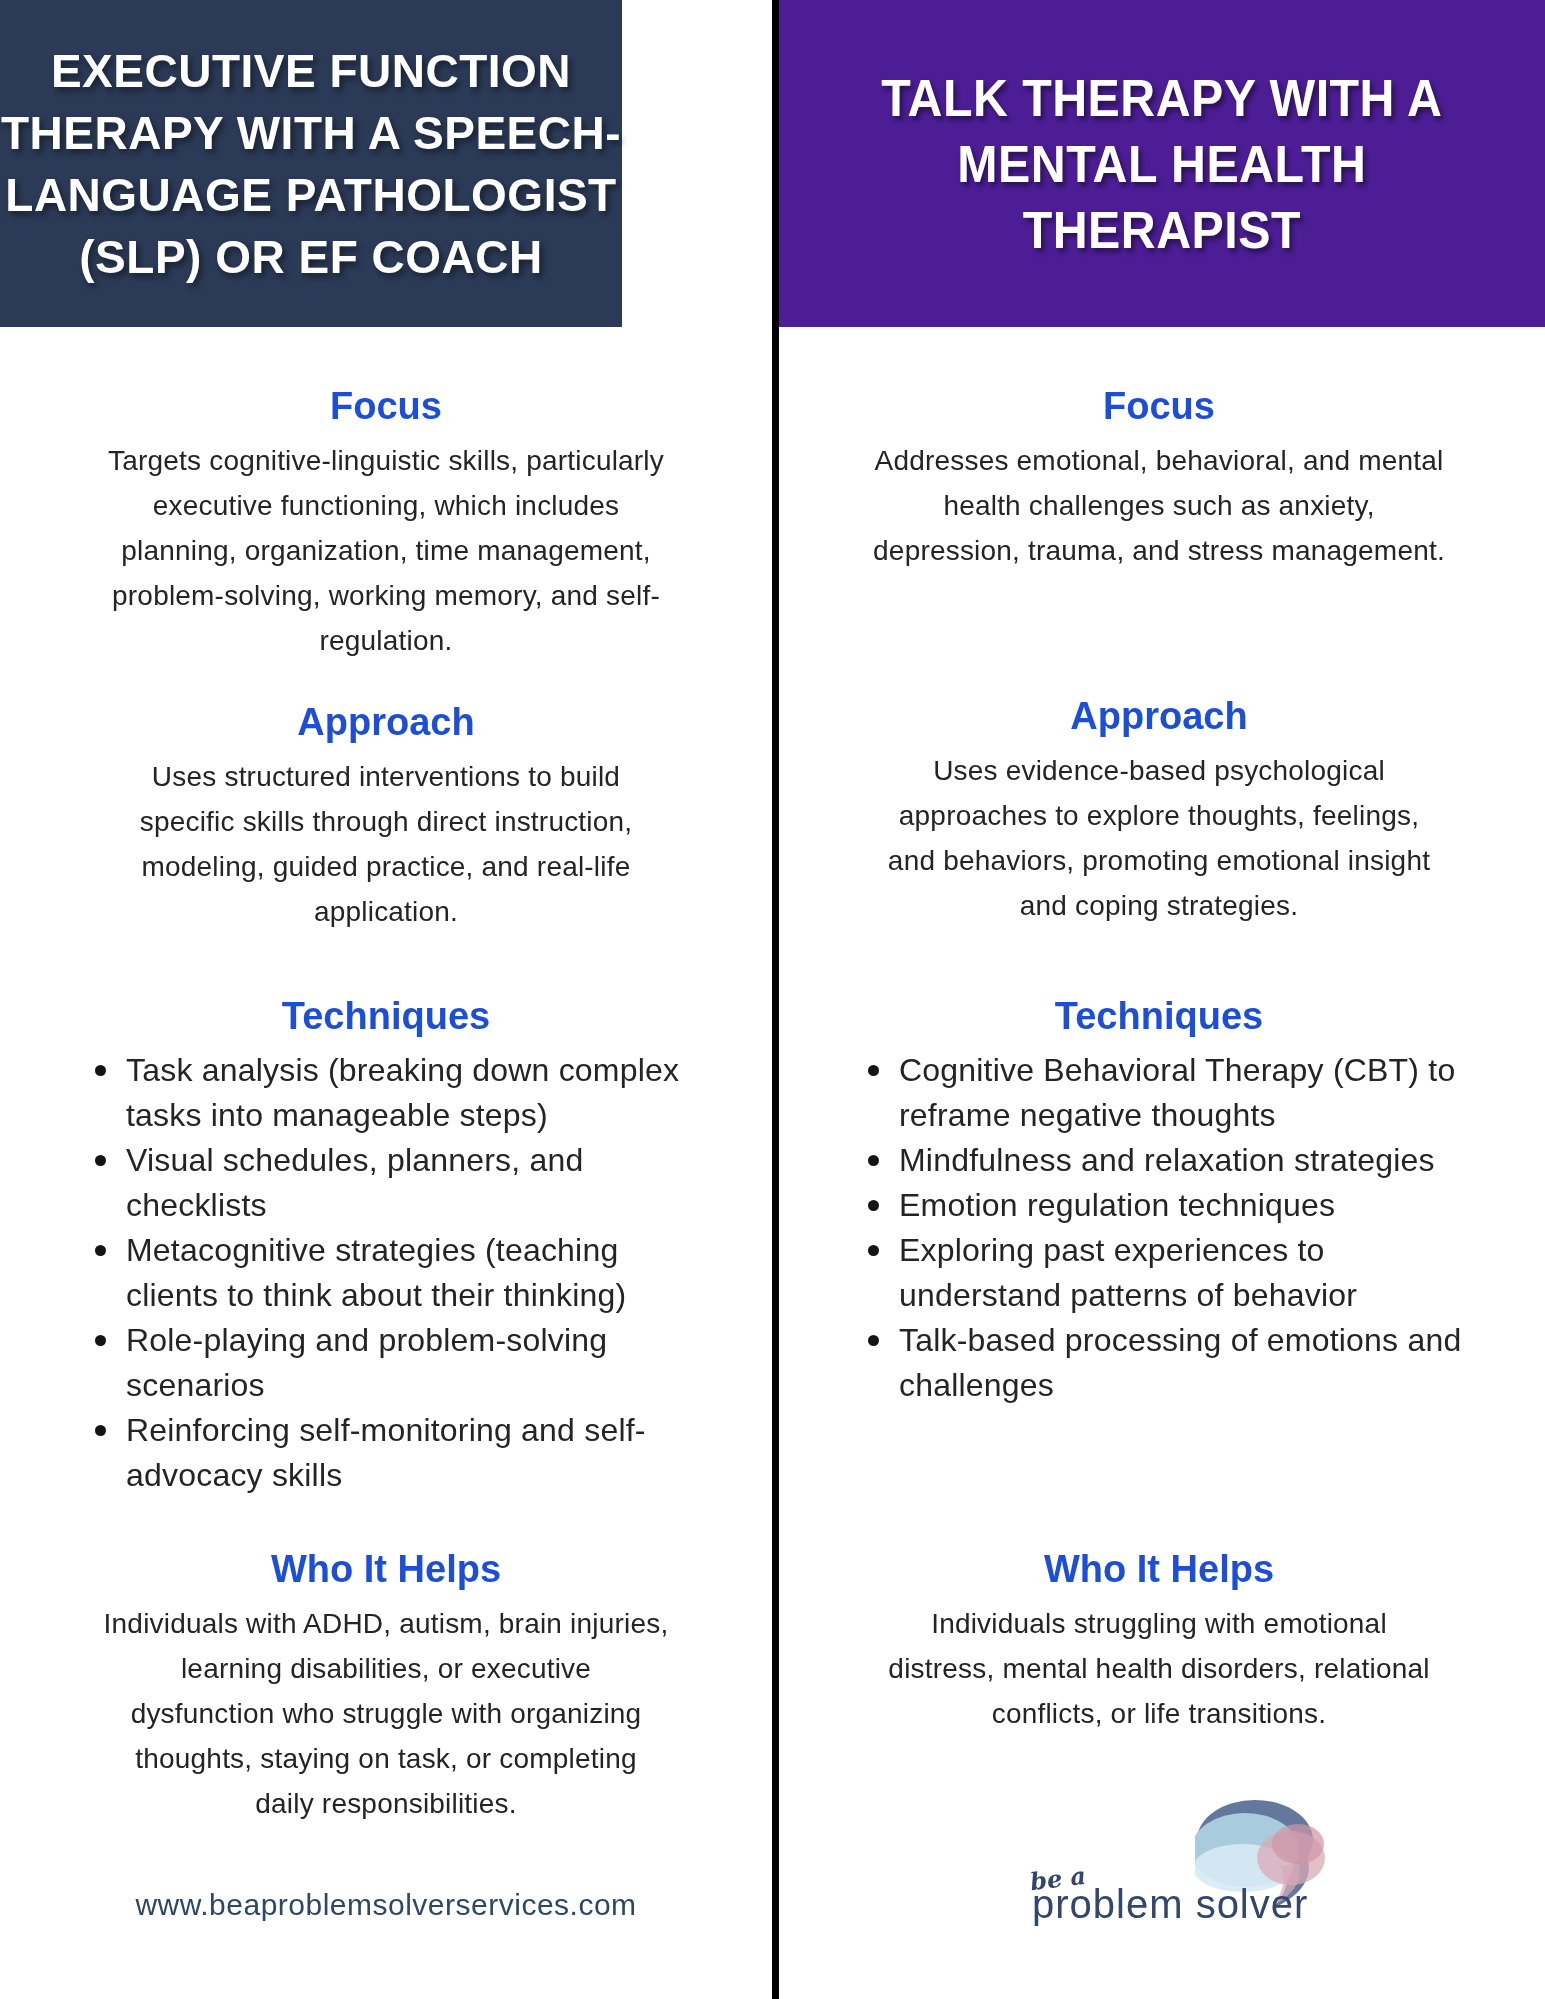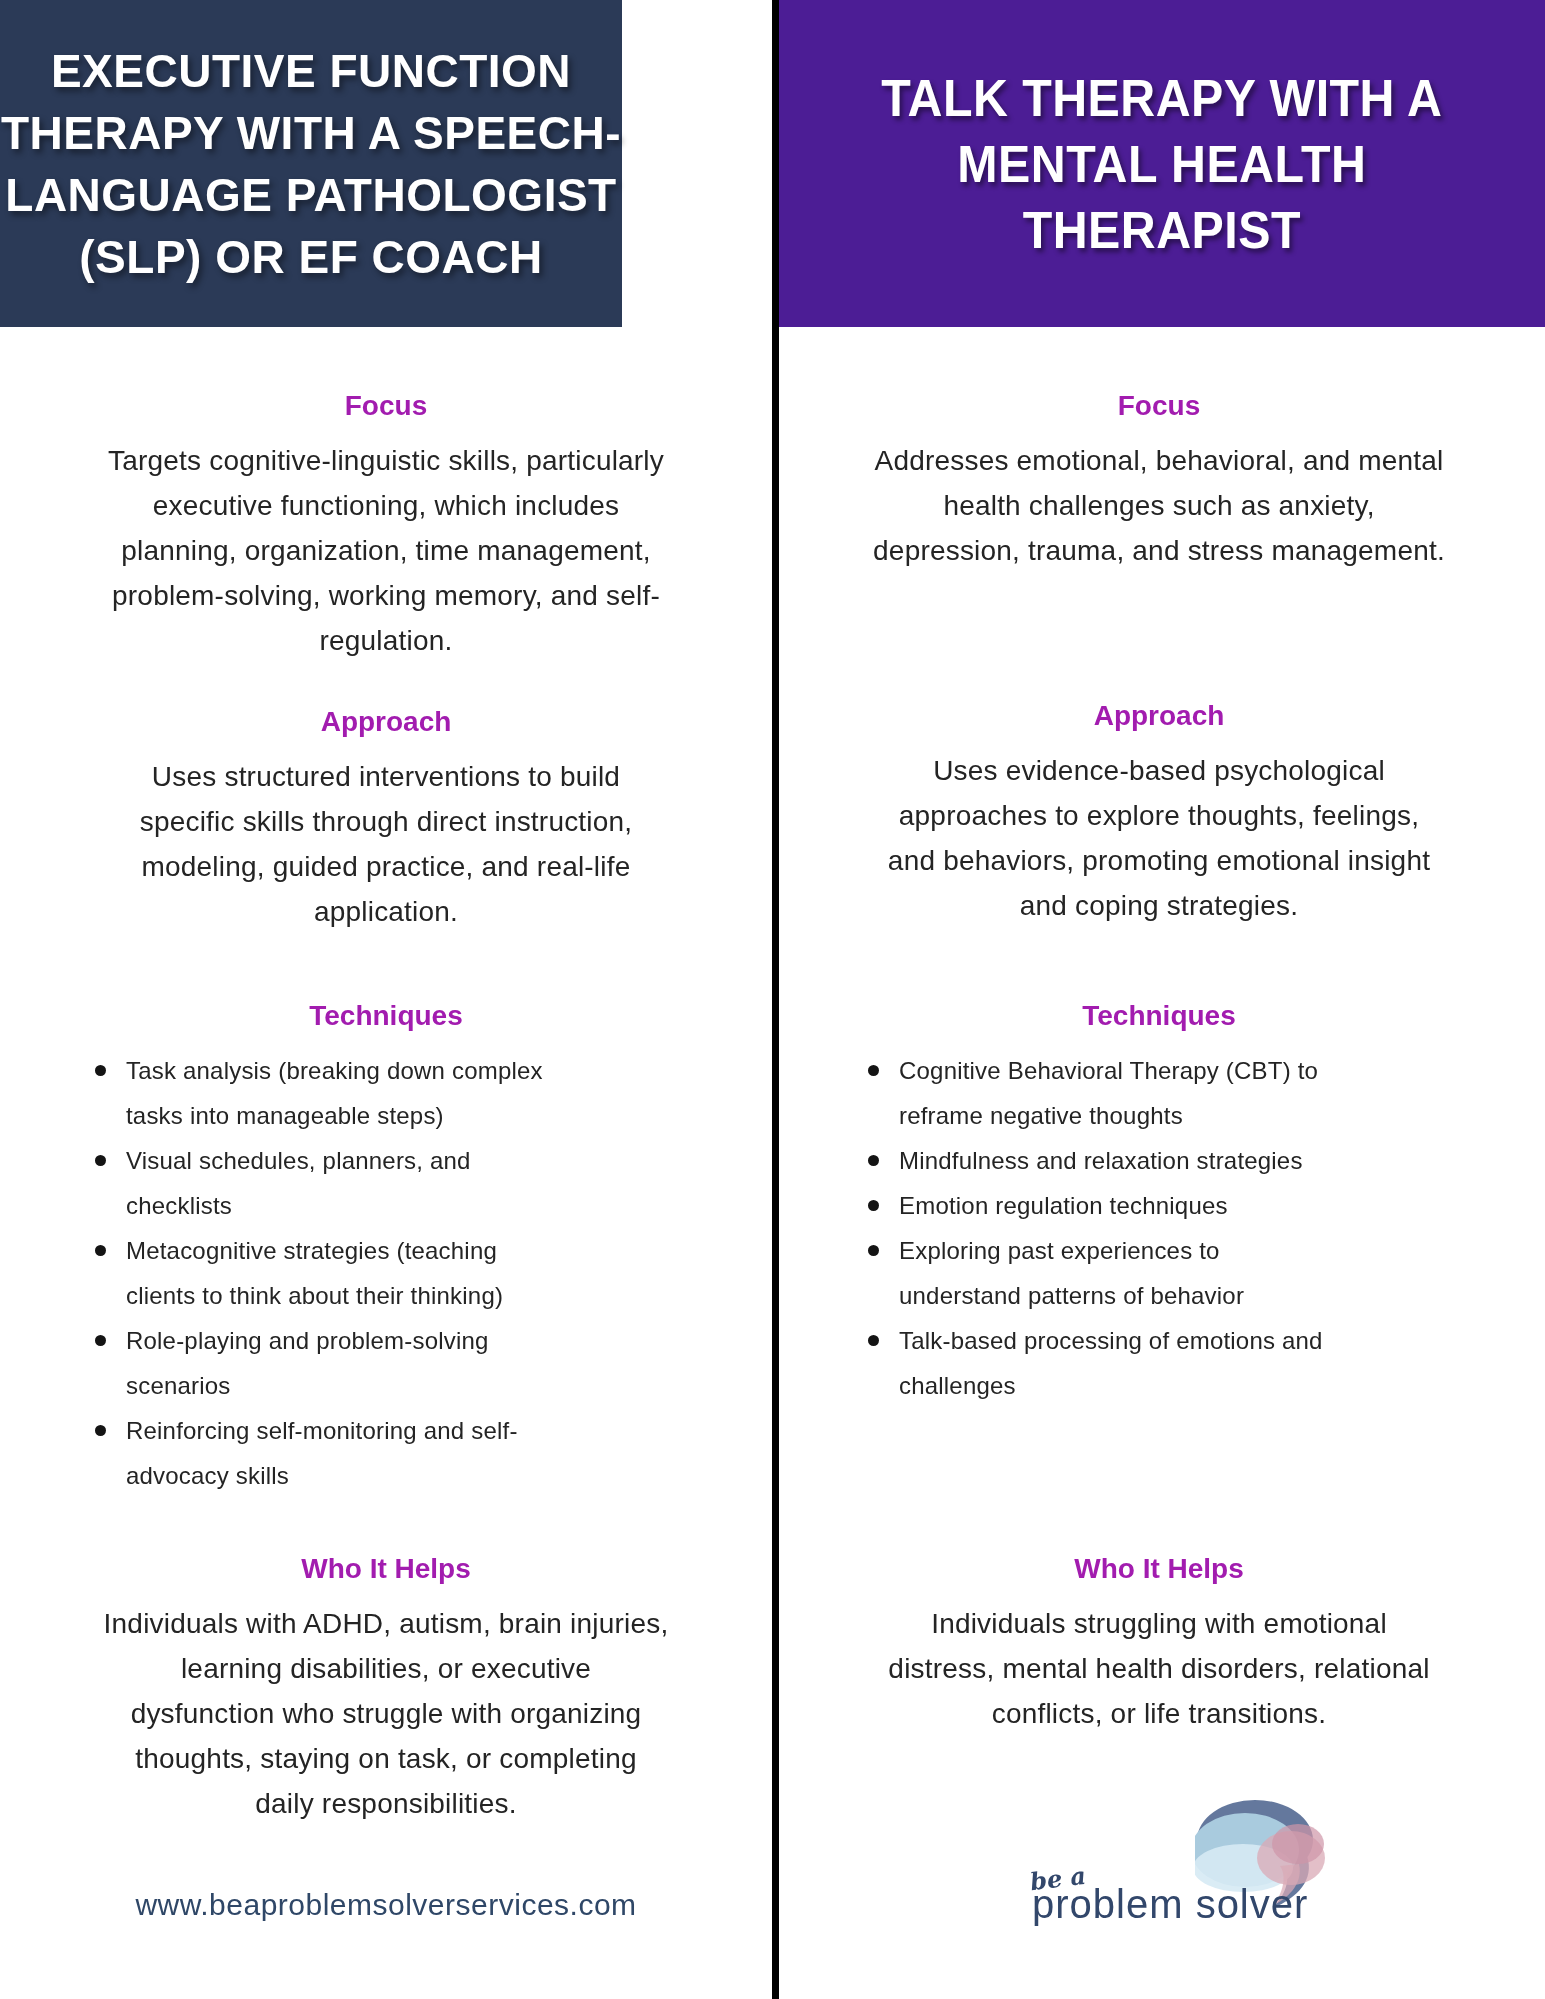--- a/index.html
+++ b/index.html
@@ -15,25 +15,25 @@
   .title-left{font-size:46px;line-height:62px;letter-spacing:0.5px;}
   .title-right{font-size:52px;line-height:66px;transform:scaleX(0.93);letter-spacing:0.5px;}
 
   
   .divider{position:absolute;left:772px;top:0;width:7px;height:1999px;background:#000000;}
 
   
   .section{position:absolute;text-align:center;}
   .col-left{left:35px;width:702px;}
   .col-right{left:808px;width:702px;}
-  .heading{font-size:28px;line-height:40px;font-weight:bold;color:#a21caf;margin:0 0 12px 0;}
+  .heading{font-size:38px;line-height:40px;font-weight:bold;color:#1d4ed8;margin:0 0 12px 0;}
   .bodytext{font-size:28px;line-height:45px;color:#242424;white-space:pre-line;margin:0;letter-spacing:0.2px;}
 
   ul.bullets{list-style:none;margin:0 0 0 55px;padding:0;text-align:left;}
-  ul.bullets li{position:relative;padding-left:36px;font-size:24px;line-height:45px;color:#242424;letter-spacing:0.2px;}
+  ul.bullets li{position:relative;padding-left:36px;font-size:32px;line-height:45px;color:#242424;letter-spacing:0.2px;}
   ul.bullets li .dot{position:absolute;left:5px;top:17px;width:11px;height:11px;border-radius:50%;background:#141414;}
   ul.bullets li .btext{white-space:pre-line;}
 
   
   .site-url{position:absolute;left:35px;top:1888px;width:702px;text-align:center;
             font-size:30px;color:#2f4767;letter-spacing:0.5px;}
   .logo{position:absolute;left:1000px;top:1790px;width:345px;height:195px;}
   .logo-bubble{position:absolute;left:195px;top:8px;width:130px;height:115px;}
   .logo-tagline{position:absolute;left:30px;top:74px;font-family:"DejaVu Serif",serif;
                 font-style:italic;font-weight:bold;font-size:24px;color:#32476b;transform:rotate(-7deg);}

